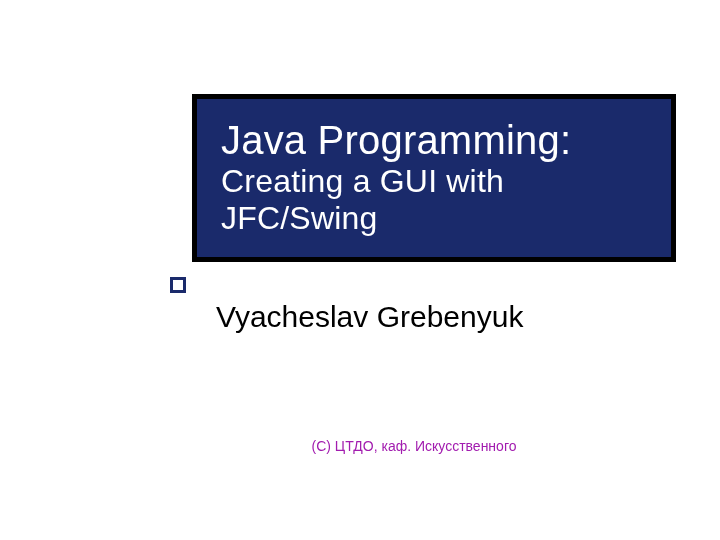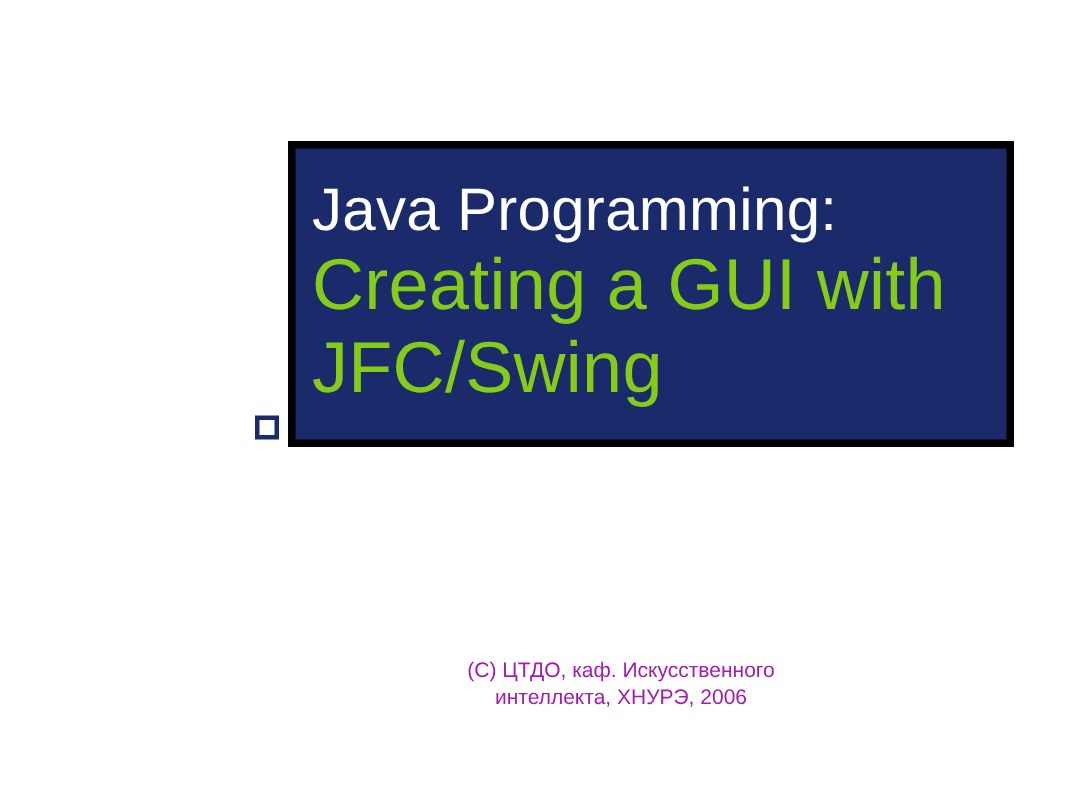--- a/index.html
+++ b/index.html
@@ -18,32 +18,32 @@
     background: #ffffff;
   }
   .title-box {
     position: absolute;
     left: 192px;
     top: 94px;
     width: 484px;
     box-sizing: border-box;
     background: #1a2a6b;
     border: 5px solid #000000;
-    padding: 18px 24px 20px 11px;
+    padding: 18px 24px 20px 24px;
   }
   .title-line1 {
     color: #ffffff;
     font-size: 40px;
     line-height: 1.15;
     font-weight: 400;
     letter-spacing: 0.2px;
   }
   .title-line2 {
-    color: #84cc16;
-    font-size: 48px;
+    color: #ffffff;
+    font-size: 32px;
     line-height: 1.15;
     font-weight: 400;
     letter-spacing: 0.2px;
   }
   .accent-square {
     position: absolute;
     left: 170px;
     top: 277px;
     width: 16px;
     height: 16px;
@@ -82,20 +82,20 @@
 <div class="slide">
 
   <div class="title-box">
     <div class="title-line1">Java Programming:</div>
     <div class="title-line2">Creating a GUI with JFC/Swing</div>
   </div>
 
   <div class="accent-square"></div>
 
   <div class="author-block">
+    <div class="author-line">Vyacheslav Grebenyuk</div>
   </div>
 
   <div class="footer">
     <div class="footer-line">(С) ЦТДО, каф. Искусственного</div>
-    <div class="footer-line">интеллекта, ХНУРЭ, 2006</div>
   </div>
 
 </div>
 
 </body></html>

